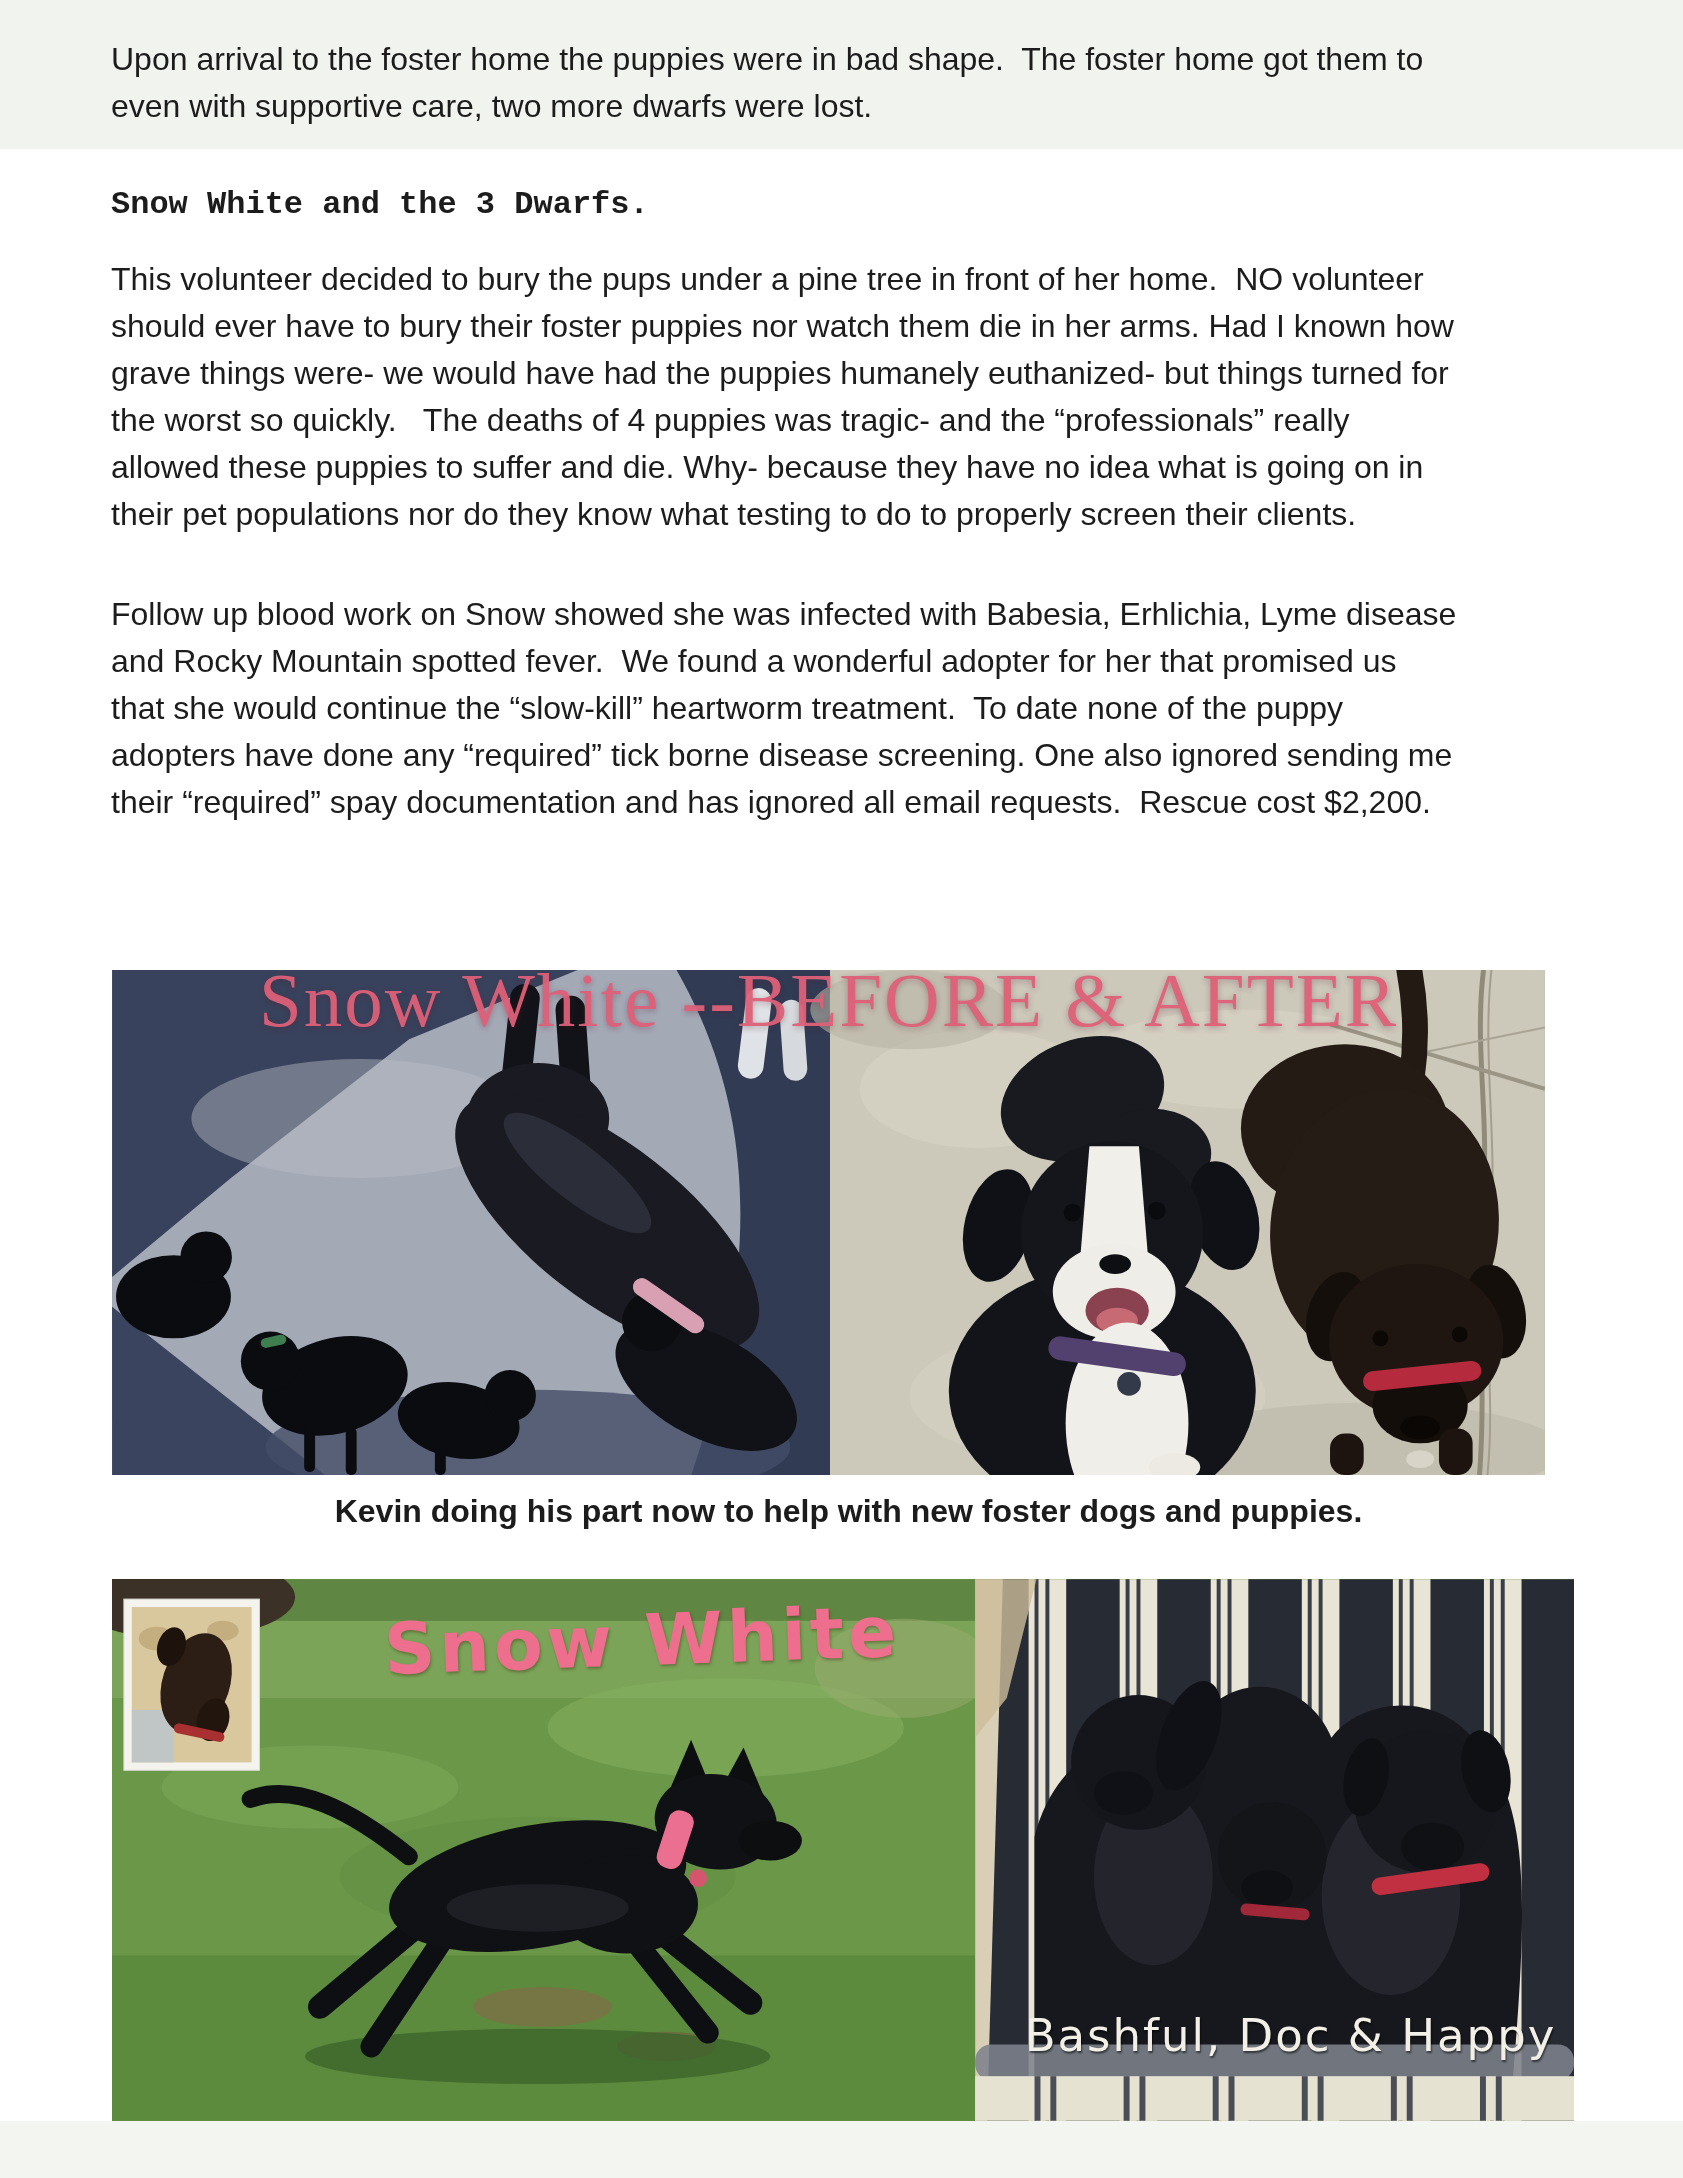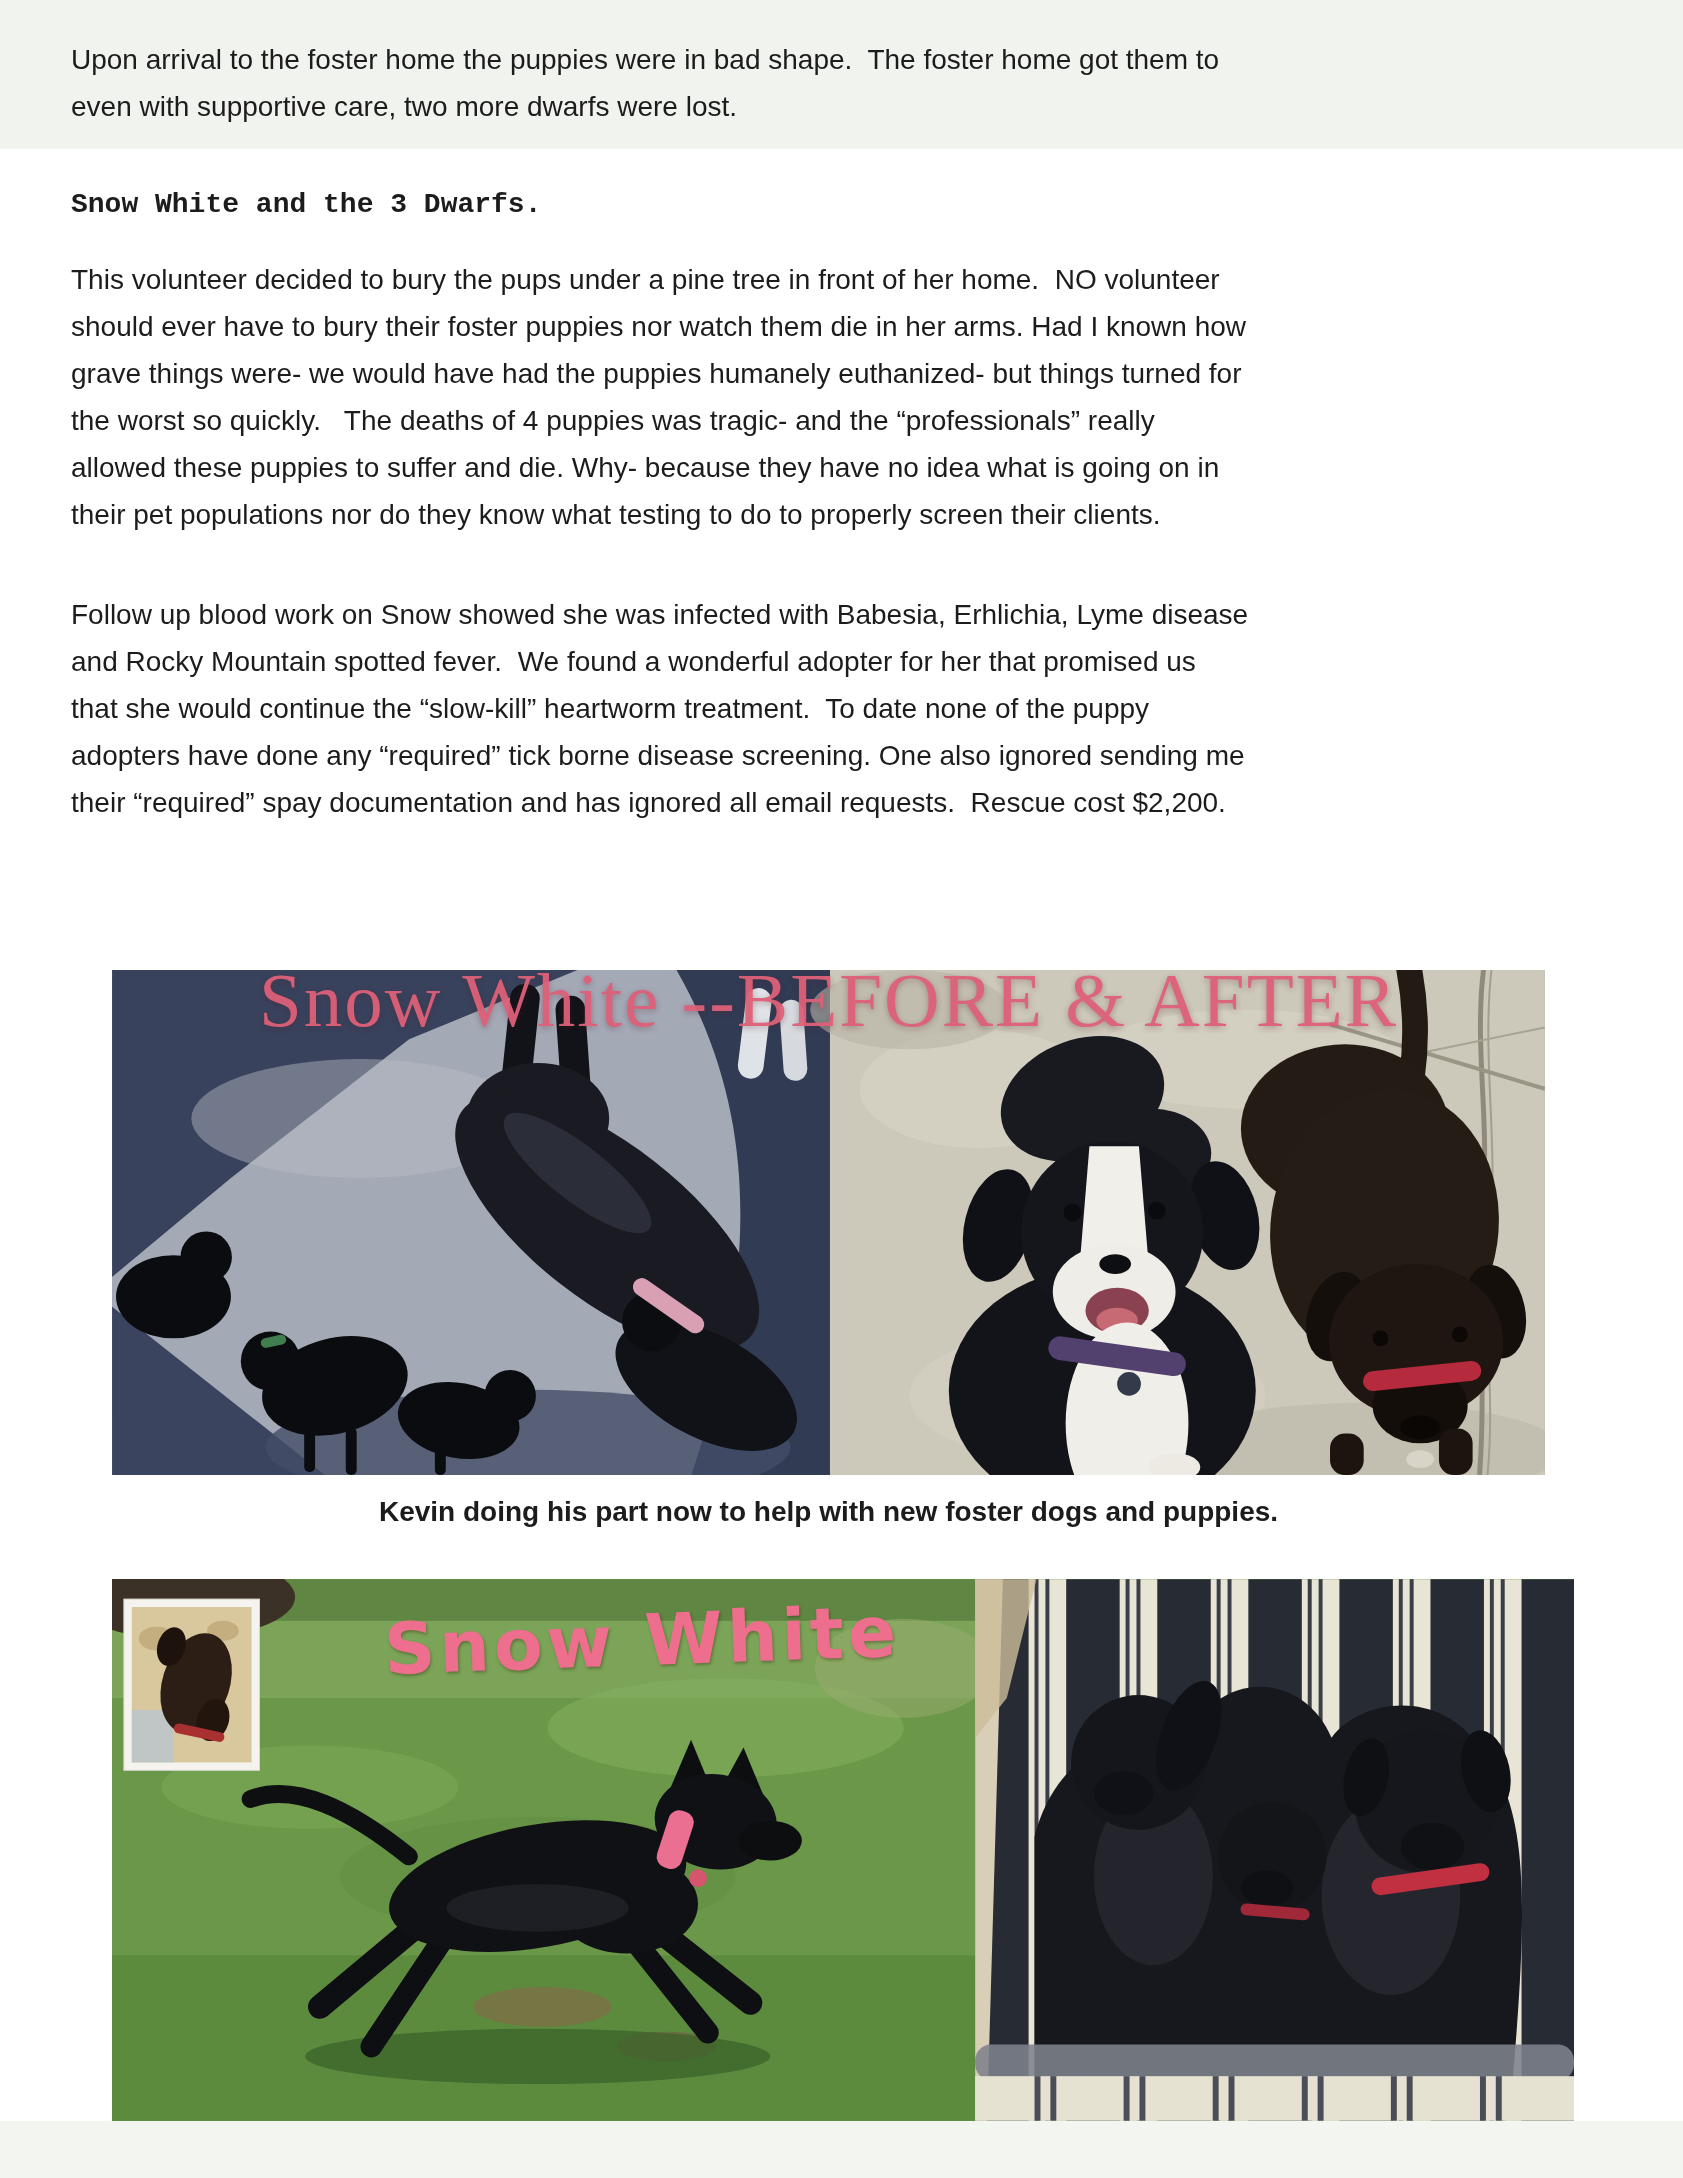--- a/index.html
+++ b/index.html
@@ -3,21 +3,21 @@
 <meta charset="utf-8">
 <title>Document Page</title>
 <style>
   html,body{margin:0;padding:0;background:#ffffff;}
   .page{position:relative;width:1683px;height:2178px;background:#ffffff;overflow:hidden;
         font-family:"Liberation Sans",sans-serif;color:#1c1c1c;}
   .band-top{position:absolute;left:0;top:0;width:1683px;height:149px;background:#f1f3ee;}
   .band-bottom{position:absolute;left:0;top:2121px;width:1683px;height:57px;background:#f3f5f0;}
 
   .textblock{position:absolute;left:71px;top:36px;width:1544px;}
-  .ln{white-space:pre;font-size:28px;line-height:47px;}
+  .ln{white-space:pre;font-size:32px;line-height:47px;margin-left:40px;}
   .para{margin:0;}
   .heading{margin:51px 0 28px 0;font-weight:bold;}
   .heading .ln{font-weight:bold;font-family:Liberation Mono, monospace;}
   #p2{margin-bottom:53px;}
 
   .photo{position:absolute;overflow:hidden;background:#9aa0ad;}
   .photo1{left:112px;top:970px;width:1433px;height:505px;}
   .photo2{left:112px;top:1579px;width:1462px;height:542px;background:#6b9749;}
   .photo svg{position:absolute;left:0;top:0;}
 
@@ -254,15 +254,16 @@
           <rect x="330" y="502" width="6" height="45"></rect>
             <rect x="346" y="502" width="6" height="45"></rect>
           <rect x="420" y="502" width="6" height="45"></rect>
             <rect x="436" y="502" width="6" height="45"></rect>
           <rect x="510" y="502" width="6" height="45"></rect>
             <rect x="526" y="502" width="6" height="45"></rect>
         </g>
       </g>
     </svg>
     <div class="sw-label">Snow White</div>
+    <div class="puppy-label">Bashful, Doc &amp; Happy</div>
   </div>
 </div>
 
 
 </body></html>

